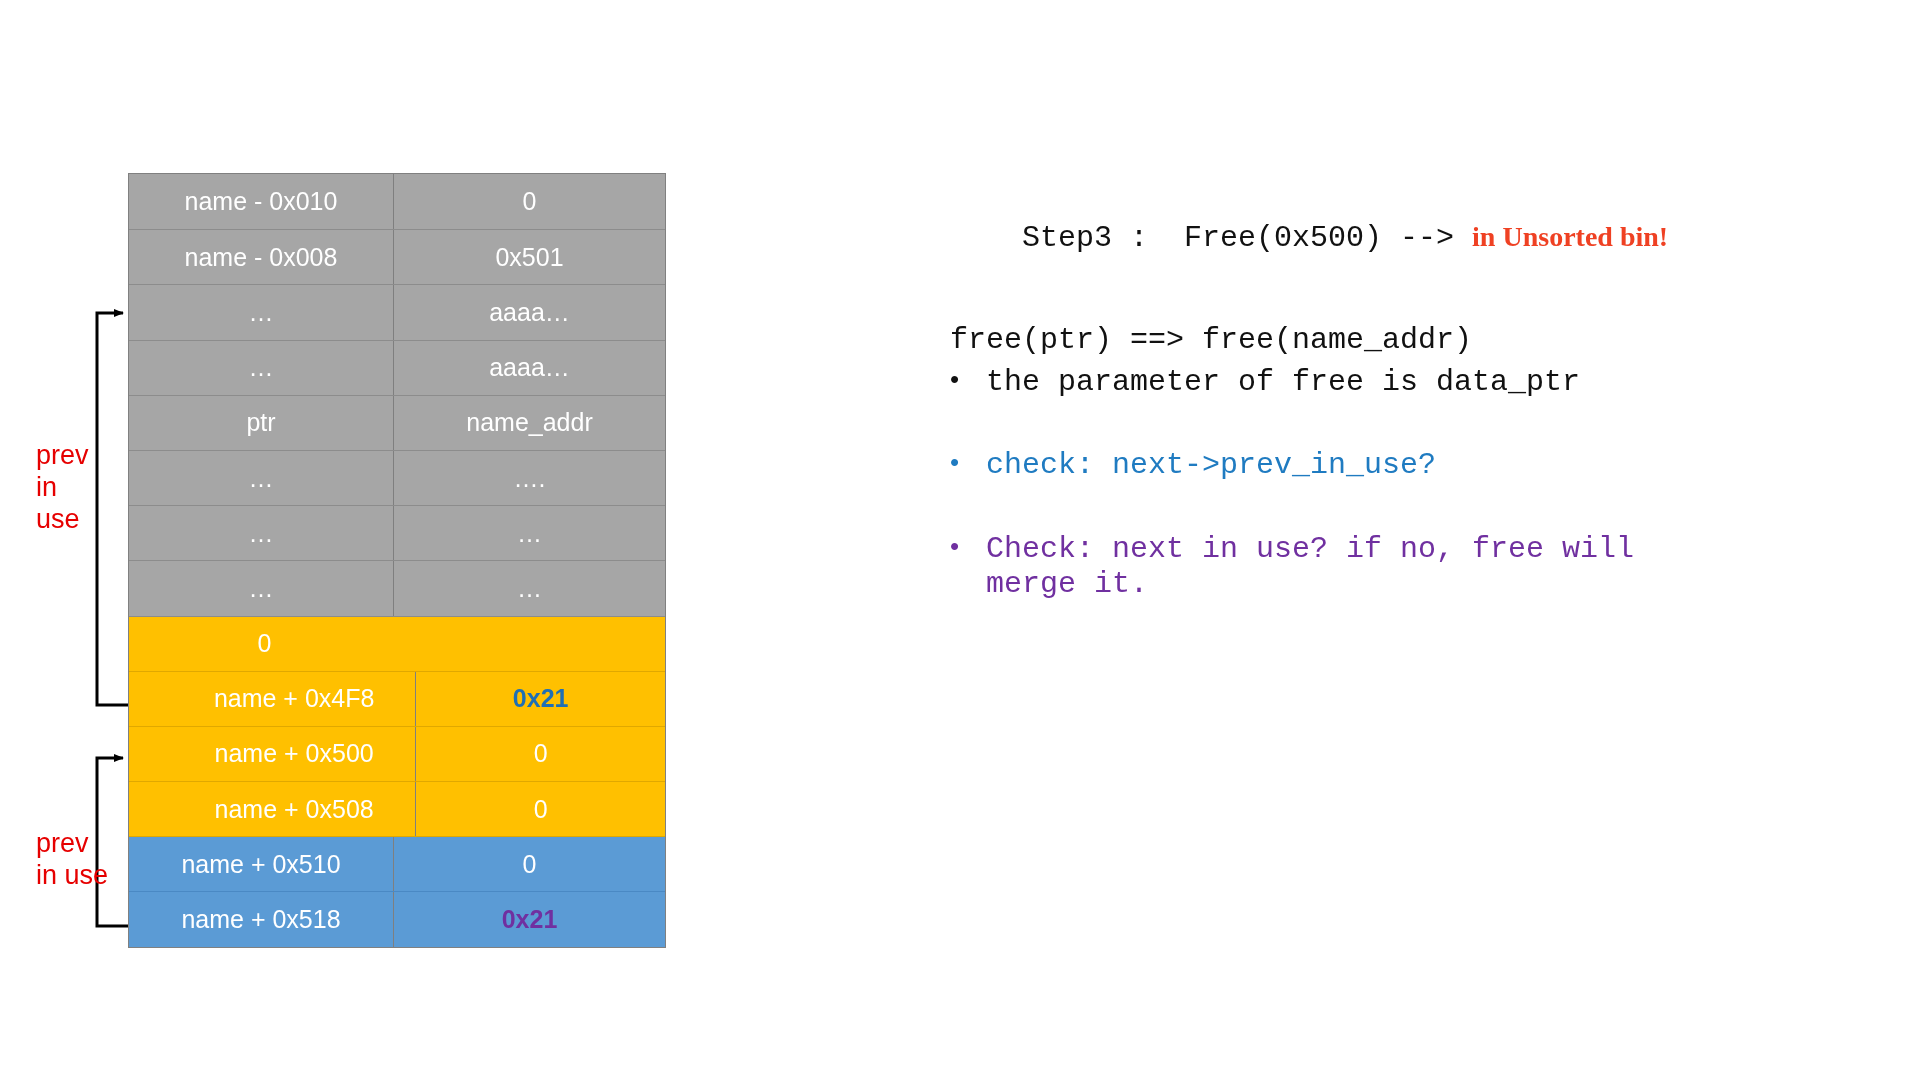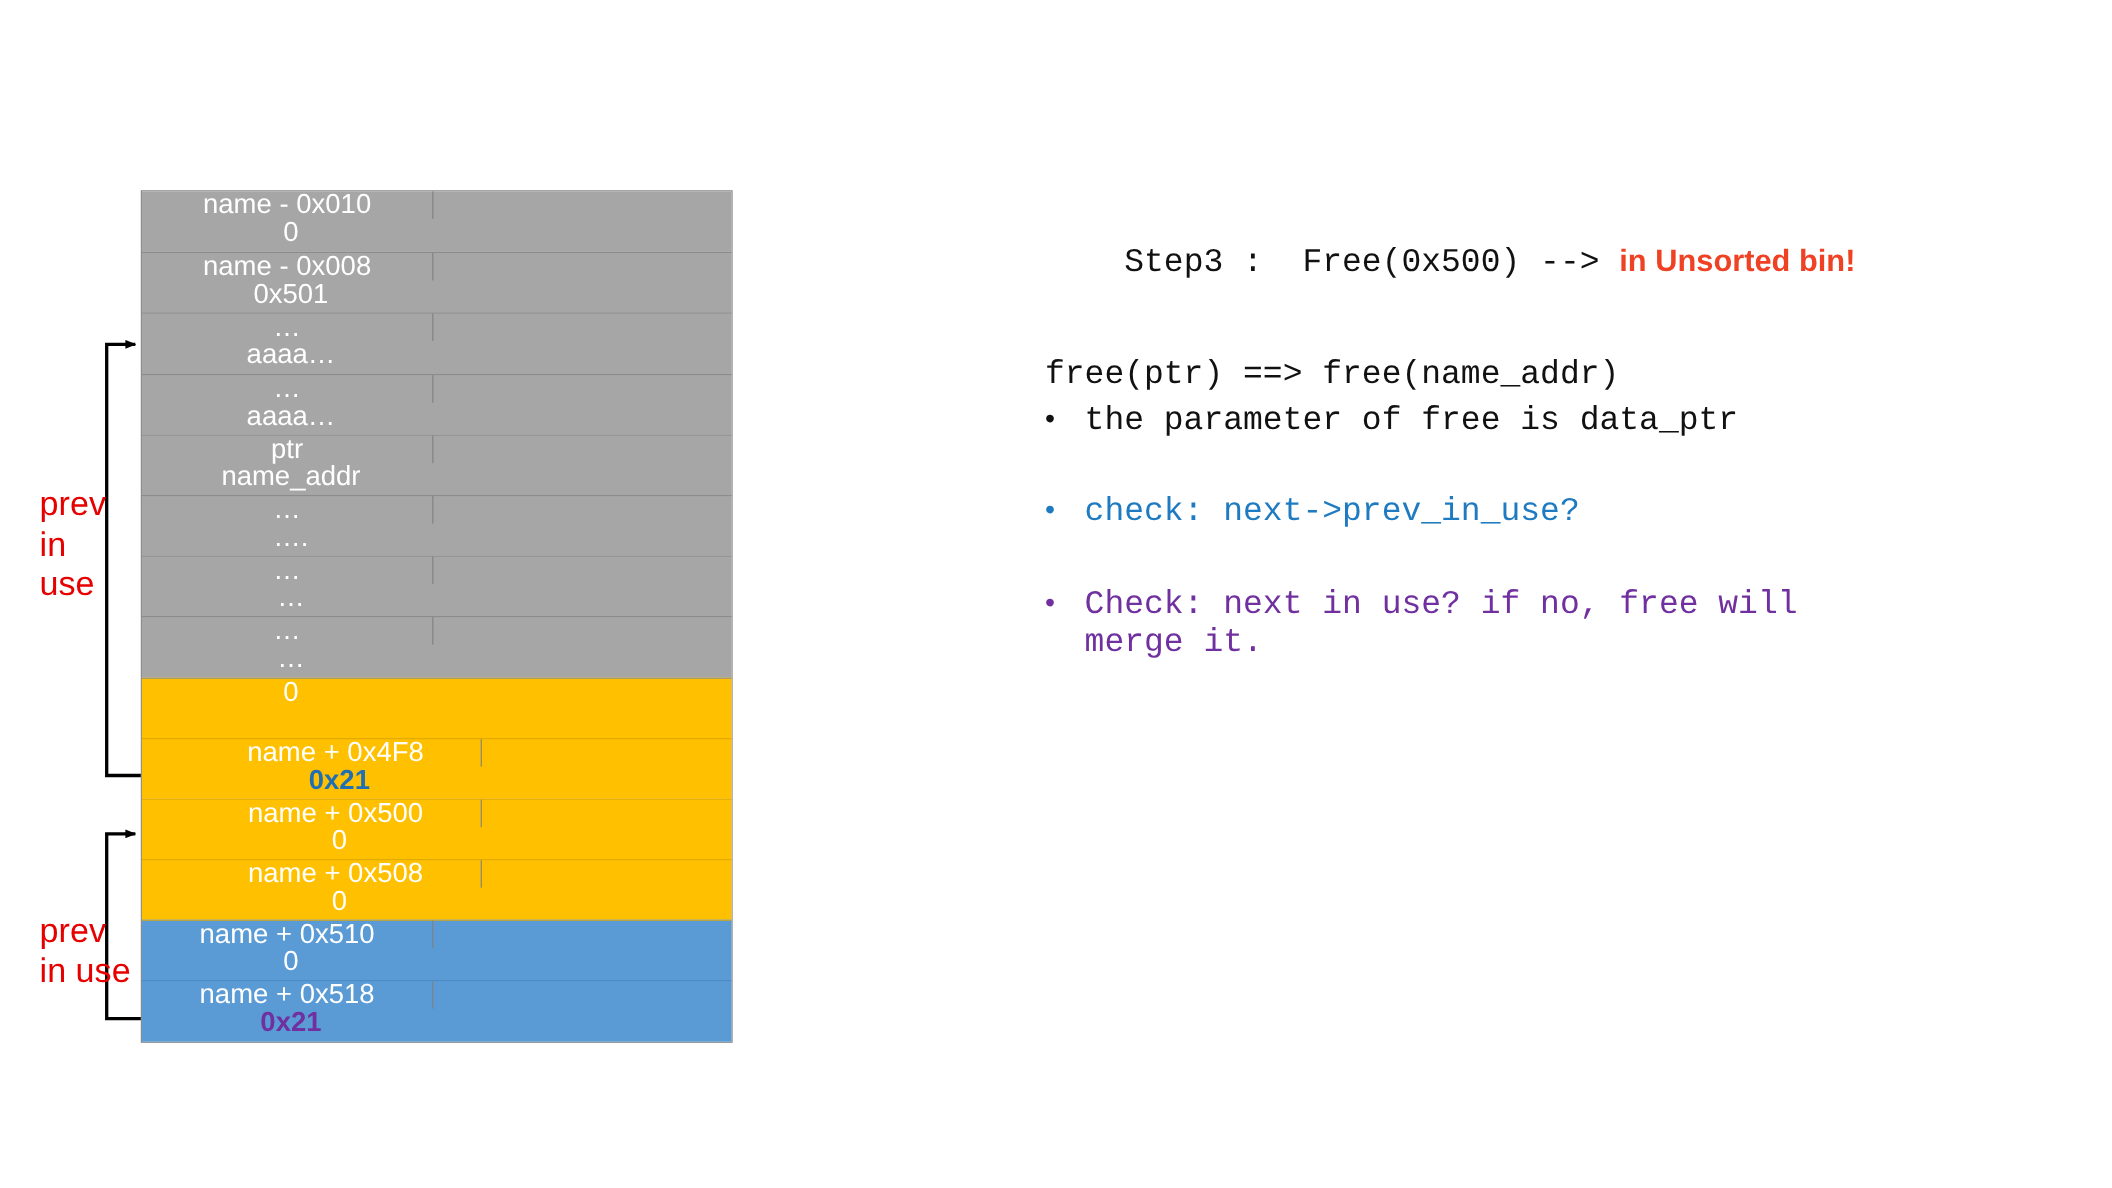--- a/index.html
+++ b/index.html
@@ -21,21 +21,20 @@
     left: 128px;
     top: 173px;
     width: 538px;
     border: 1px solid #808080;
     box-sizing: border-box;
   }
   .mem-row {
     display: flex;
     height: 55.2px;
     box-sizing: border-box;
-    flex-direction: column;
   }
   .mem-cell {
     display: flex;
     align-items: center;
     justify-content: center;
     box-sizing: border-box;
     color: #ffffff;
     font-size: 25px;
     font-family: "Liberation Sans", sans-serif;
     line-height: 1;
@@ -68,21 +67,21 @@
     top: 0;
     width: 1920px;
     height: 1080px;
     pointer-events: none;
   }
 
   
   .prev-label {
     position: absolute;
     color: #e60000;
-    font-size: 31px;
+    font-size: 27px;
     font-family: "Liberation Sans", sans-serif;
     line-height: 1.18;
     white-space: pre-line;
   }
   #prev-in-use-label-1 { left: 36px; top: 440px; }
   #prev-in-use-label-2 { left: 36px; top: 828px; }
 
   
   #notes-panel {
     position: absolute;
@@ -93,21 +92,21 @@
     font-size: 30px;
     color: #111111;
   }
   .note-line {
     line-height: 1.0;
     white-space: pre;
   }
   #step-heading { margin-bottom: 42px; }
   #step-heading .accent-red {
     color: #ef4123;
-    font-family: Liberation Sans, sans-serif;
+    font-family: Liberation Serif, serif;
     font-weight: bold;
     font-size: 28px;
   }
   #free-maps-line { margin-bottom: 10px; }
 
   .bullet-line {
     display: flex;
     align-items: flex-start;
     white-space: pre;
   }

